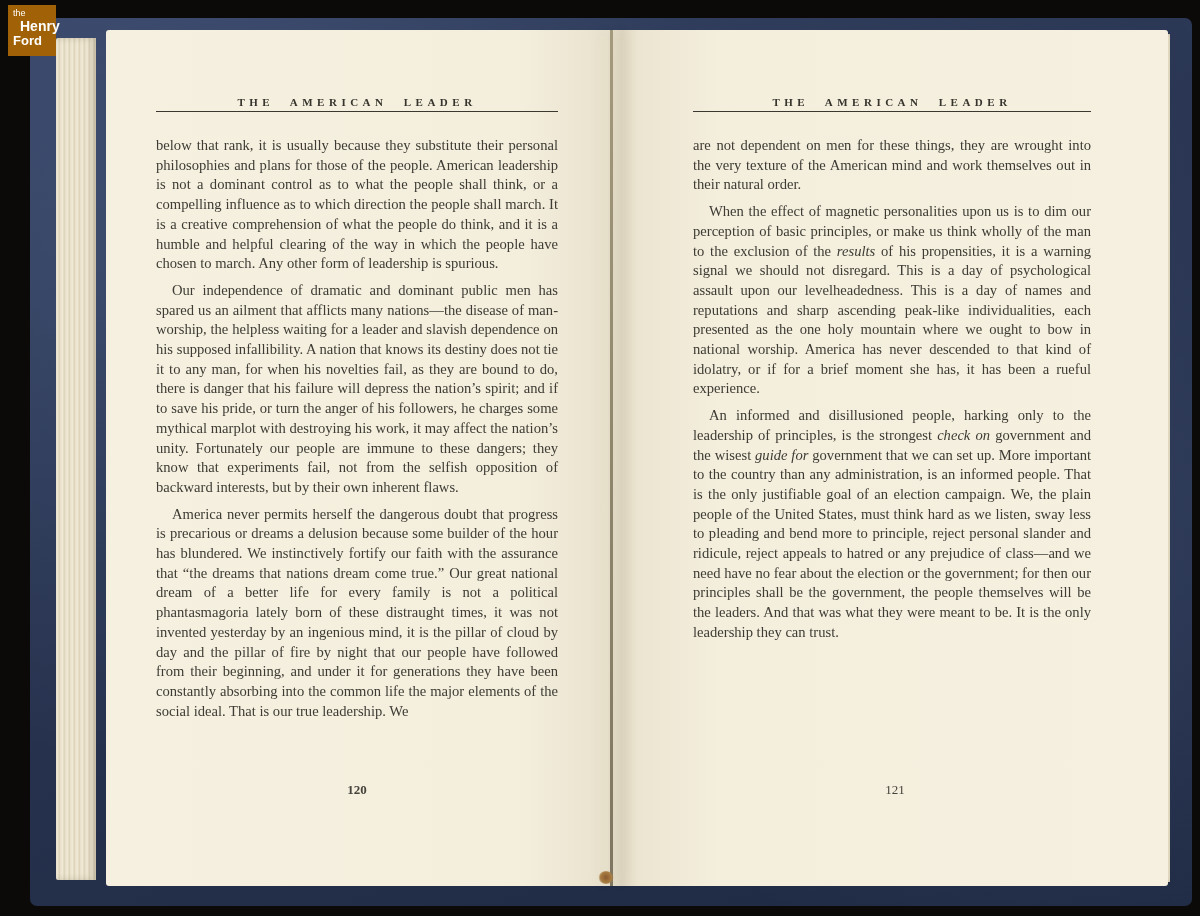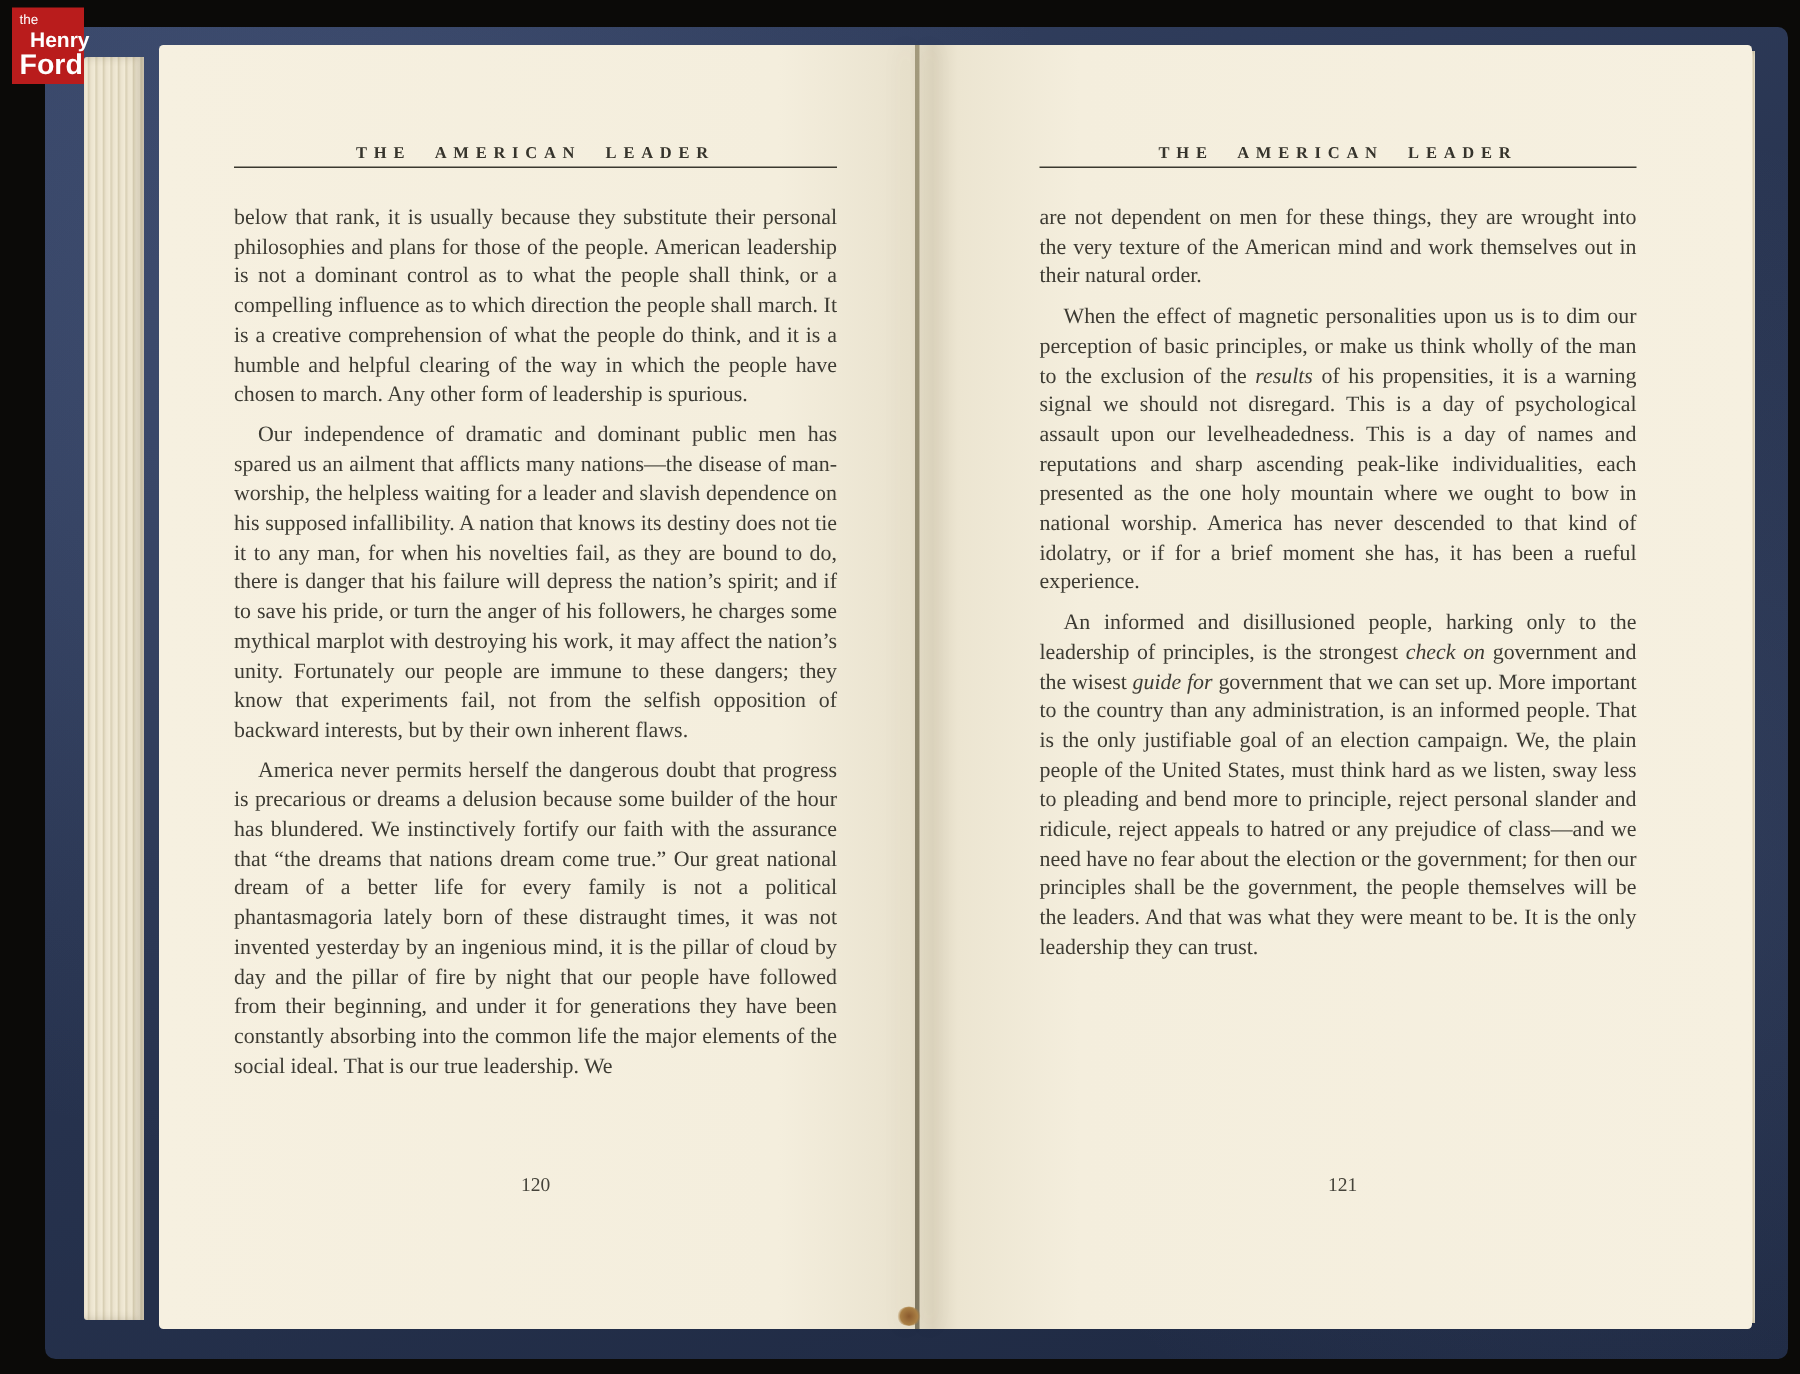--- a/index.html
+++ b/index.html
@@ -9,31 +9,31 @@
     font-family: "Liberation Serif", serif;
     overflow: hidden;
     position: relative;
   }
   .stage { position: absolute; inset: 0; width: 1200px; height: 916px; }
 
   
   .logo {
     position: absolute; left: 8px; top: 5px;
     width: 48px; height: 51px;
-    background: #b91c1c;
+    background: #a16207;
     color: #ffffff;
     font-family: "Liberation Sans", sans-serif;
     line-height: 1;
     padding: 3px 0 0 4px;
     box-sizing: border-box;
     z-index: 30;
   }
   .logo .the { font-size: 9px; display: block; margin: 1px 0 0 1px; }
   .logo .henry { font-size: 14px; font-weight: bold; display: block; margin: 1px 0 0 8px; letter-spacing: 0; }
-  .logo .ford { font-size: 19px; font-weight: bold; display: block; margin: 1px 0 0 1px; }
+  .logo .ford { font-size: 13px; font-weight: bold; display: block; margin: 1px 0 0 1px; }
 
   
   .book {
     position: absolute; left: 30px; top: 18px;
     width: 1162px; height: 888px;
     border-radius: 7px;
     background:
       radial-gradient(circle at 15% 25%, rgba(130,150,200,0.18), transparent 45%),
       radial-gradient(circle at 90% 60%, rgba(130,150,200,0.14), transparent 40%),
       linear-gradient(160deg, #344263 0%, #283450 45%, #1e2942 100%);
@@ -103,21 +103,21 @@
   .body-text i { }
 
   .page-number {
     position: absolute;
     left: 0; right: 0;
     bottom: 88px;
     text-align: center;
     font-size: 13px;
     color: #45433a;
   }
-  .page.left .page-number { left: -14px; }
+  .page.left .page-number { left: -14px; font-weight: bold; }
 
   
   .gutter {
     position: absolute; left: 610px; top: 30px;
     width: 3px; height: 856px;
     background: linear-gradient(180deg, #a39a7d 0%, #8f876c 50%, #7e7660 100%);
     box-shadow: -8px 0 14px rgba(80,70,45,0.10), 8px 0 14px rgba(80,70,45,0.10);
   }
   .gutter-spot {
     position: absolute; left: 598px; top: 871px;

